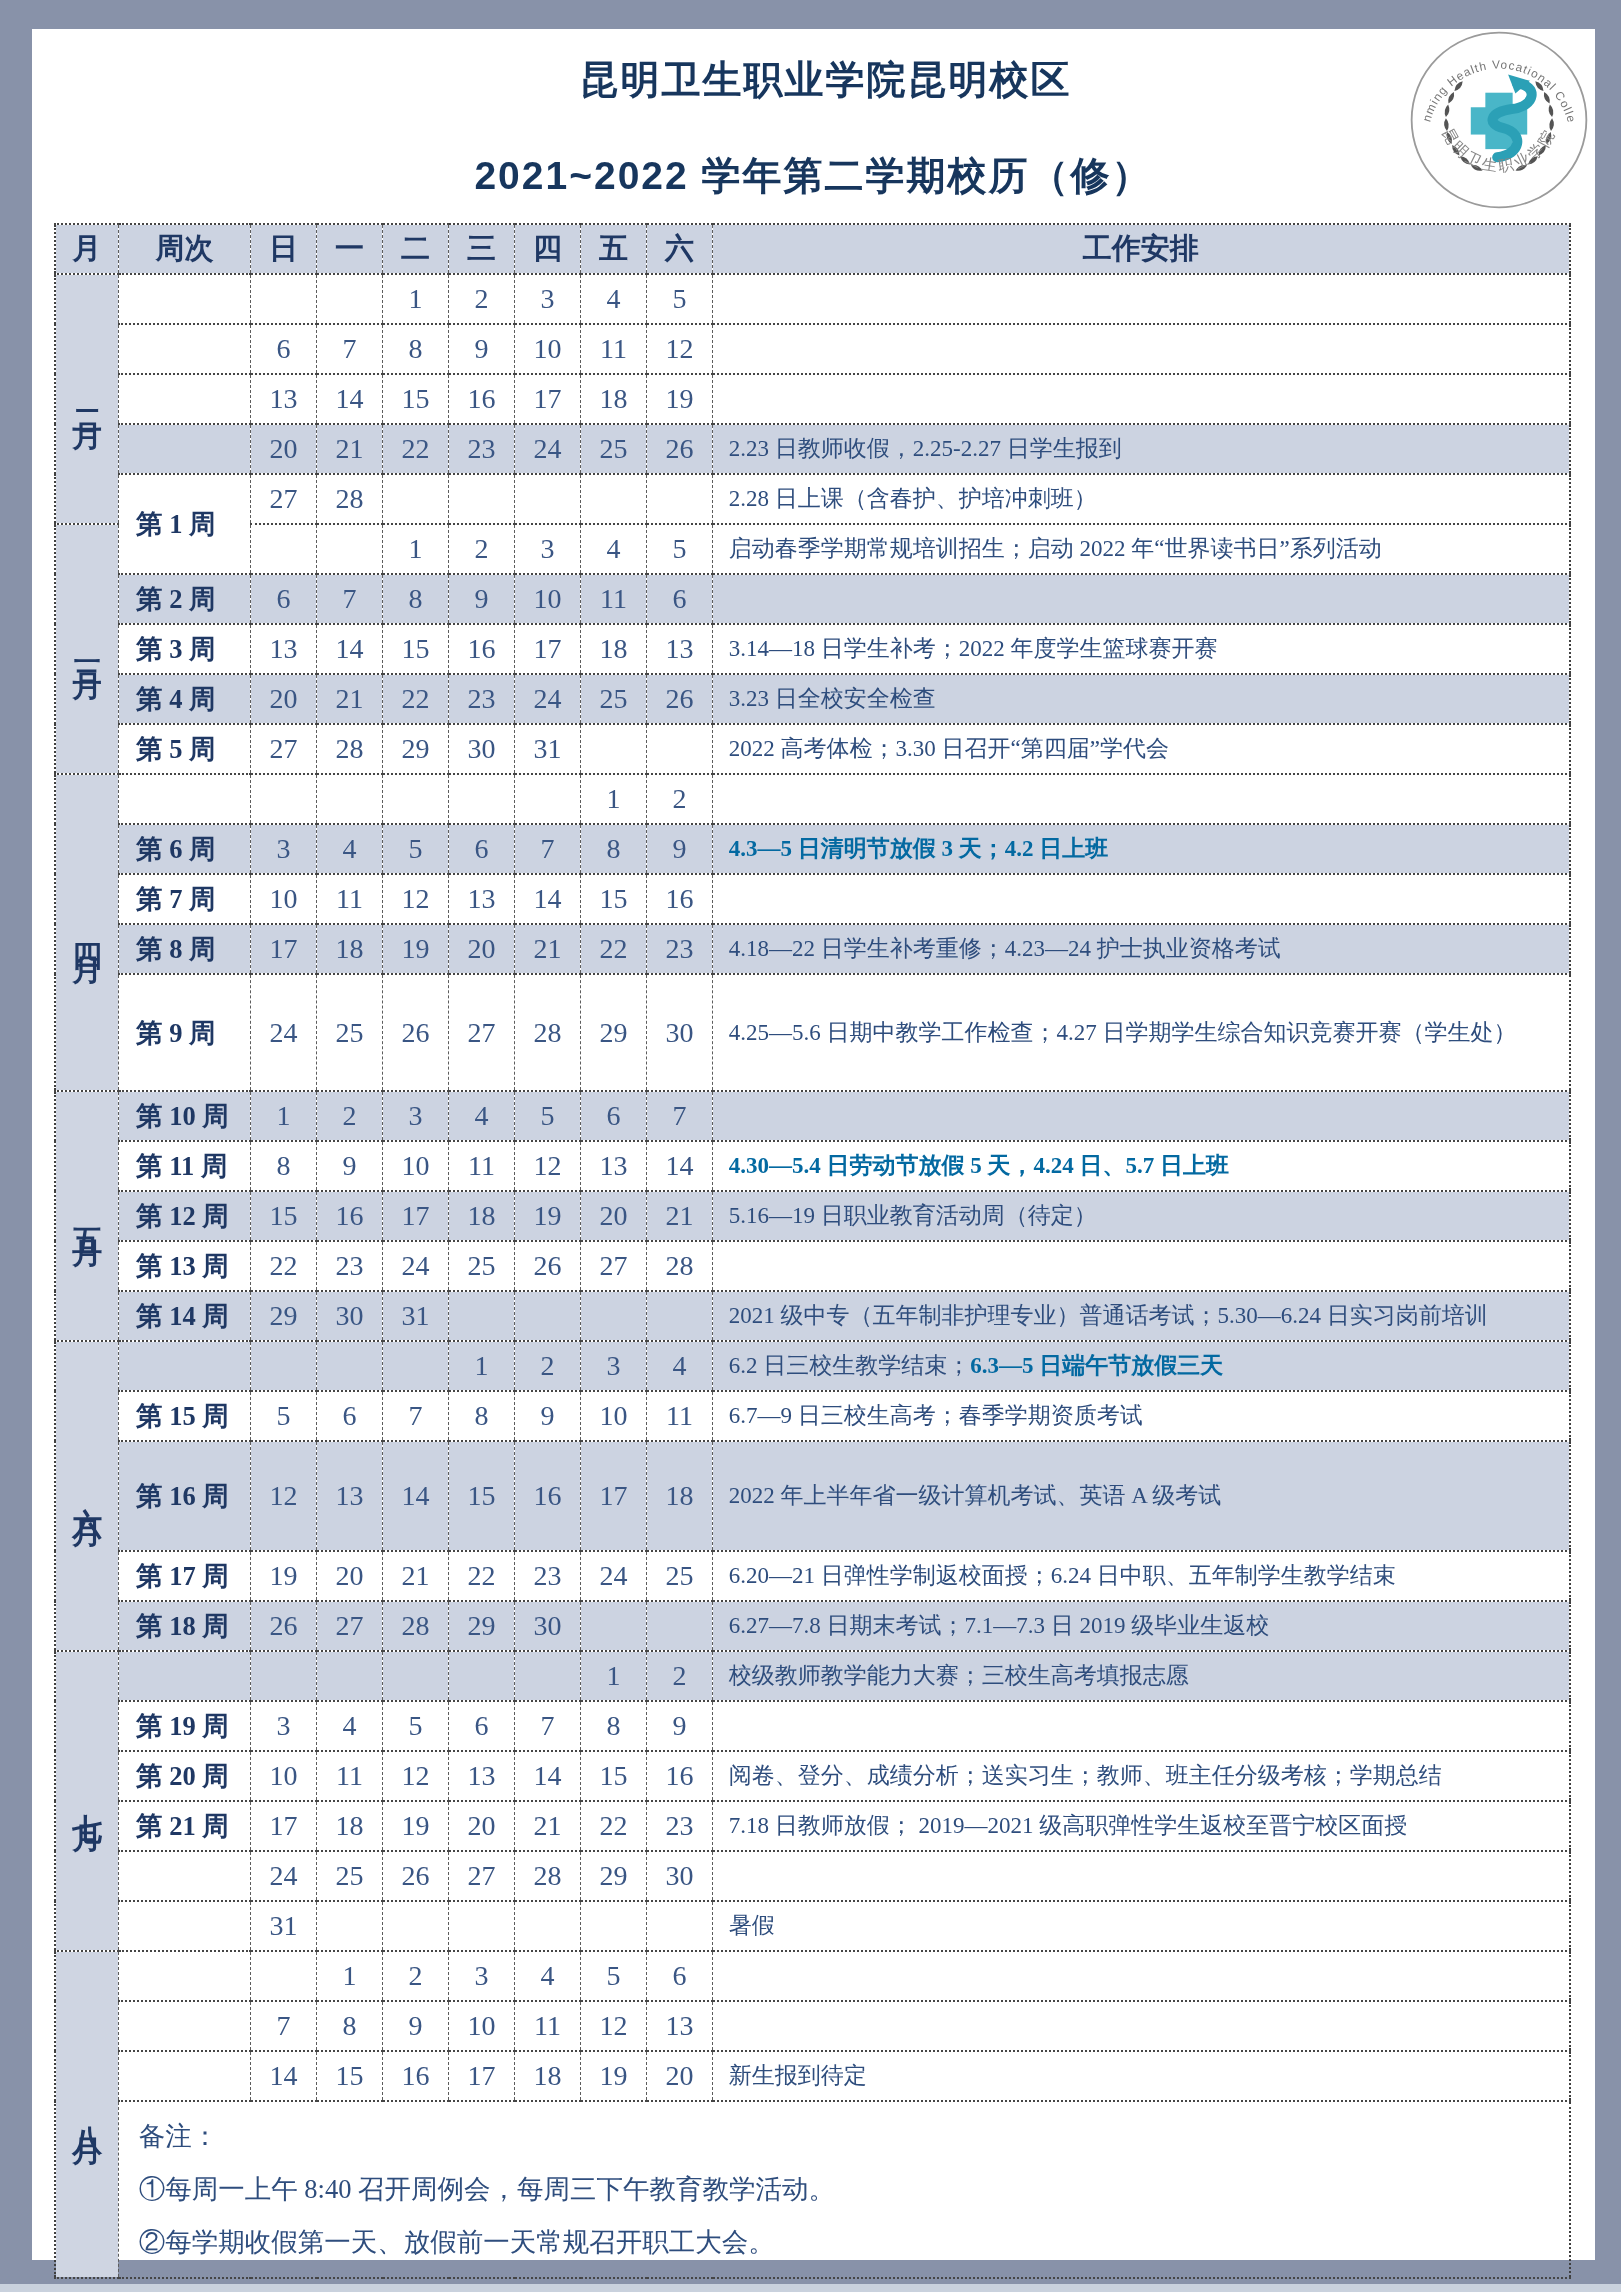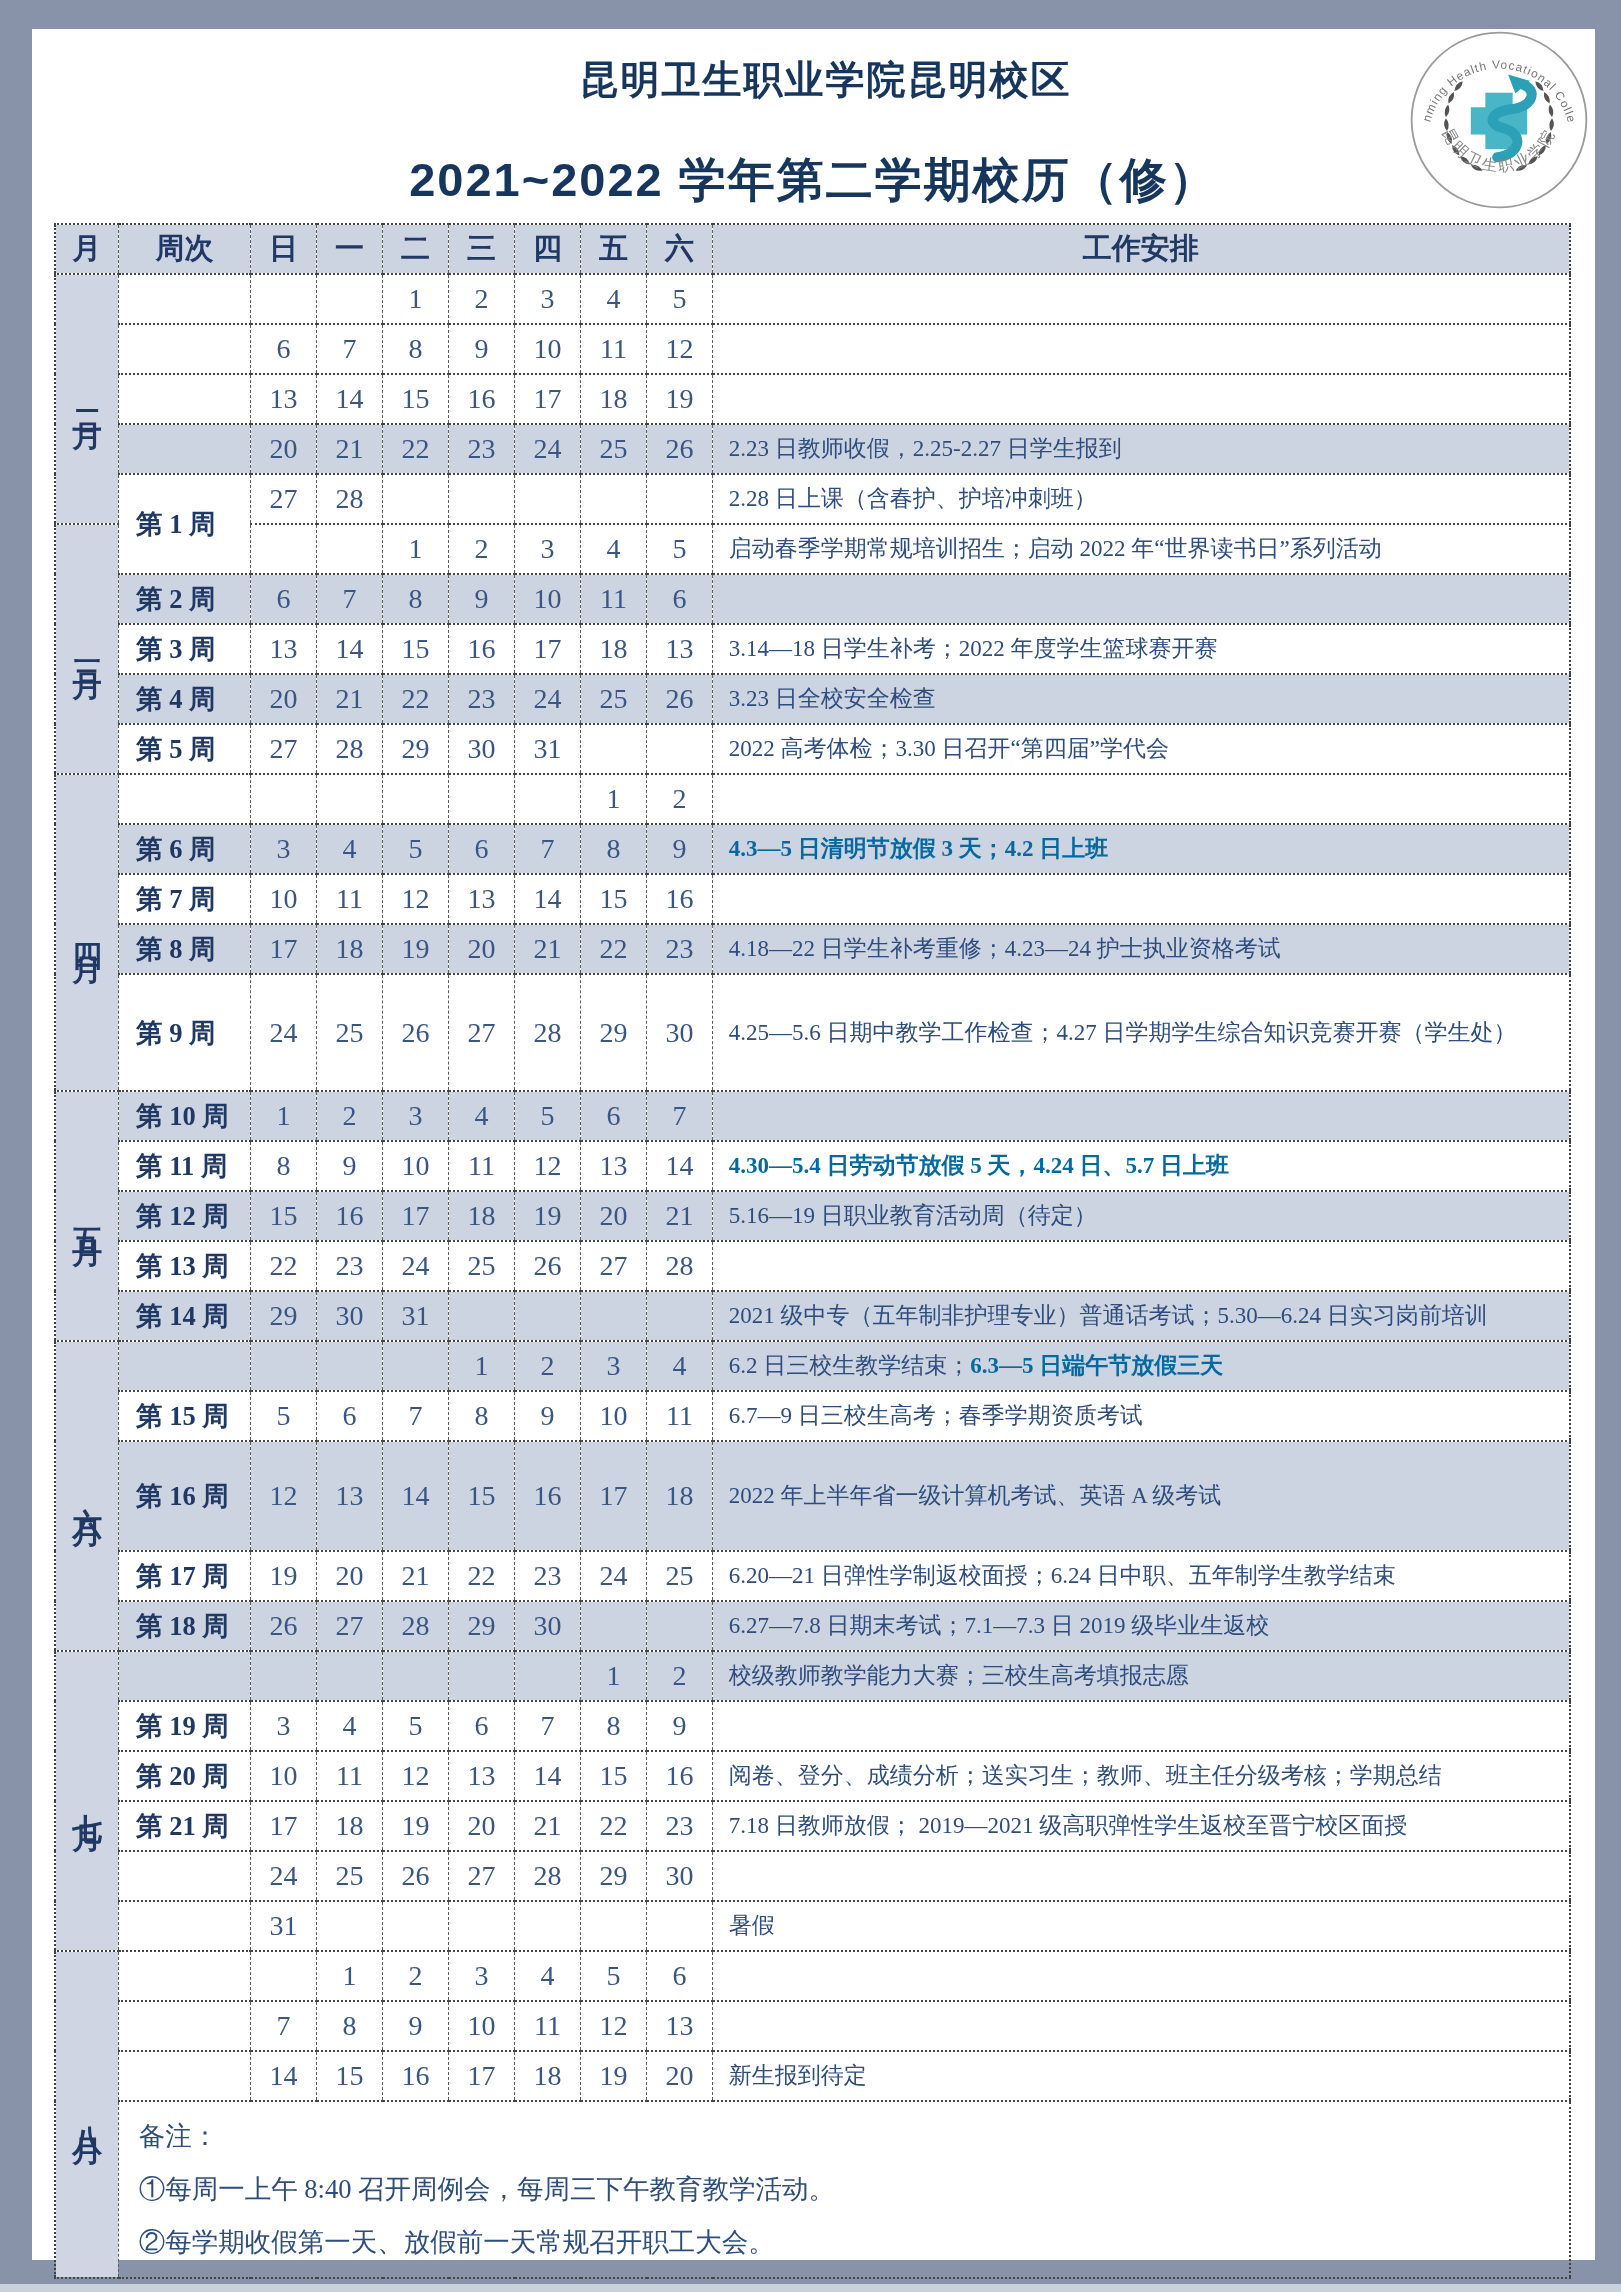--- a/index.html
+++ b/index.html
@@ -14,21 +14,21 @@
   }
   .bottom-strip{
     position:absolute;left:0;bottom:0;width:1621px;height:8.8px;background:#c9d1dd;
   }
   .title1,.title2{
     text-align:center;
     font-family:"Liberation Sans","DejaVu Sans",sans-serif;
     font-weight:bold;color:#17365d;letter-spacing:2px;line-height:1;
   }
   .title1{padding-top:31px;font-size:39px;padding-left:24px;}
-  .title2{padding-top:57px;font-size:47px;}
+  .title2{padding-top:57px;font-size:39px;}
   .logo{position:absolute;left:1376px;top:0px;width:182px;height:182px;}
 
   table.cal{
     position:absolute;left:21.6px;top:194px;width:1512px;
     border-collapse:collapse;table-layout:fixed;
     border:2.9px dotted #3f3f3f;
   }
   .cal th,.cal td{
     border-left:1px dashed #5c5c5c;border-right:1px dashed #5c5c5c;
     border-top:2px dotted #454545;border-bottom:2px dotted #454545;

